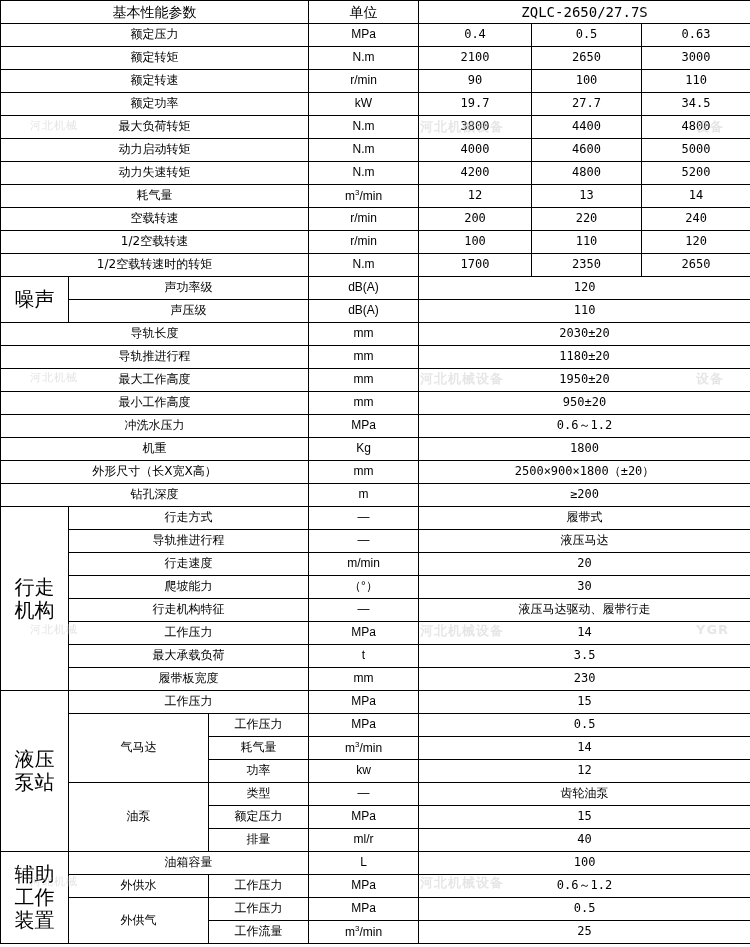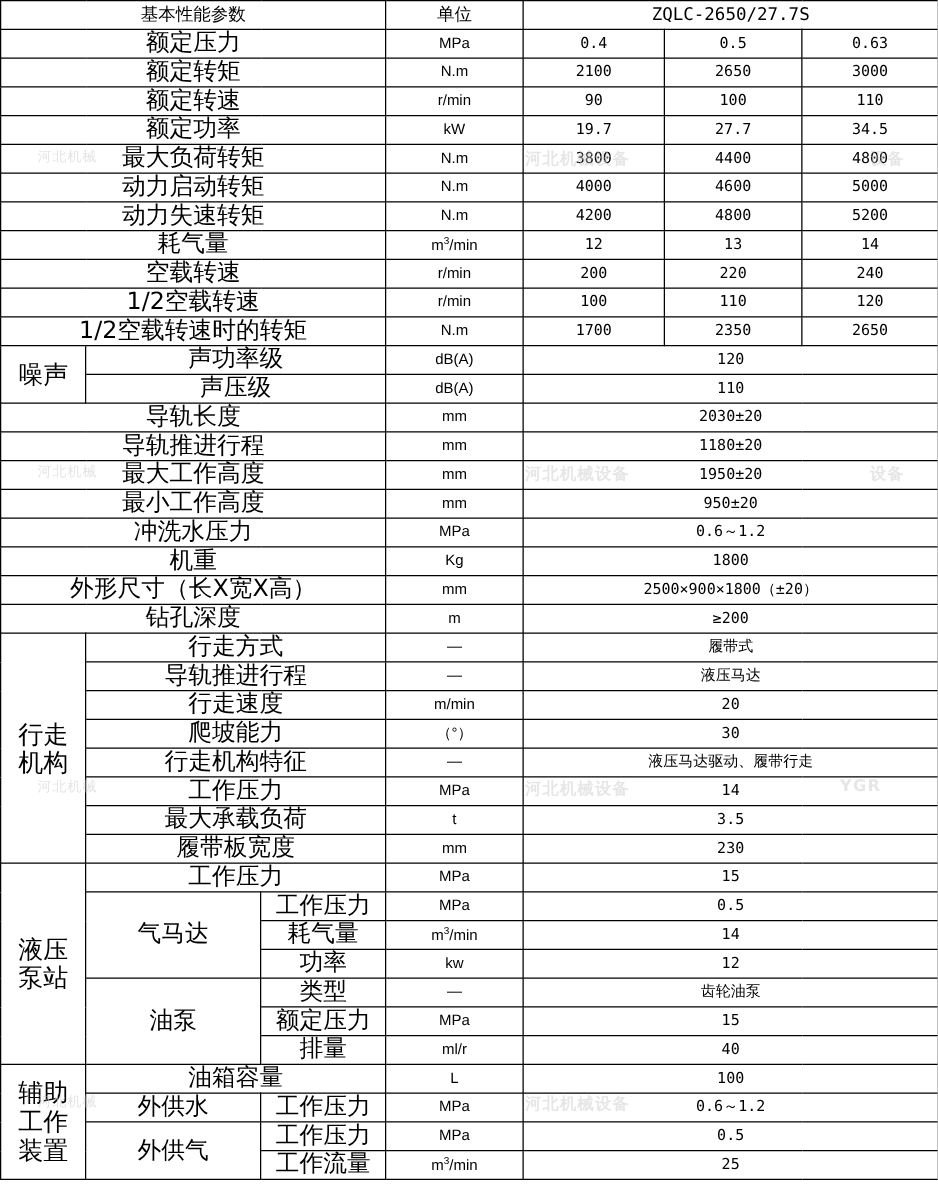--- a/index.html
+++ b/index.html
@@ -31,21 +31,21 @@
     text-align: center;
     vertical-align: middle;
     padding: 0;
     height: 22px;
     line-height: 1.15;
     overflow: hidden;
     white-space: nowrap;
   }
   td.cn {
     font-family: "DejaVu Sans", "Liberation Sans", sans-serif;
-    font-size: 19px;
+    font-size: 12px;
   }
   td.unit {
     font-family: Liberation Sans, sans-serif;
     font-size: 12px;
   }
   td.num {
     font-family: "DejaVu Sans Mono", "Liberation Mono", monospace;
     font-size: 12px;
   }
   td.group {
@@ -82,21 +82,21 @@
 <div id="sheet">
 
   <div class="wm" style="left:2px;  top:118px;">河北机械</div>
   <div class="wm big" style="left:392px; top:118px;">河北机械设备</div>
   <div class="wm big" style="left:668px; top:118px;">设备</div>
   <div class="wm" style="left:2px;  top:370px;">河北机械</div>
   <div class="wm big" style="left:392px; top:370px;">河北机械设备</div>
   <div class="wm big" style="left:668px; top:370px;">设备</div>
   <div class="wm" style="left:2px;  top:622px;">河北机械</div>
   <div class="wm big" style="left:392px; top:622px;">河北机械设备</div>
-  <div class="wm big" style="left:644px; top:622px;">YGR</div>
+  <div class="wm big" style="left:668px; top:622px;">YGR</div>
   <div class="wm" style="left:2px;  top:874px;">河北机械</div>
   <div class="wm big" style="left:392px; top:874px;">河北机械设备</div>
 
   <table class="spec">
     <colgroup>
       <col style="width:68px">
       <col style="width:140px">
       <col style="width:100px">
       <col style="width:110px">
       <col style="width:113px">

